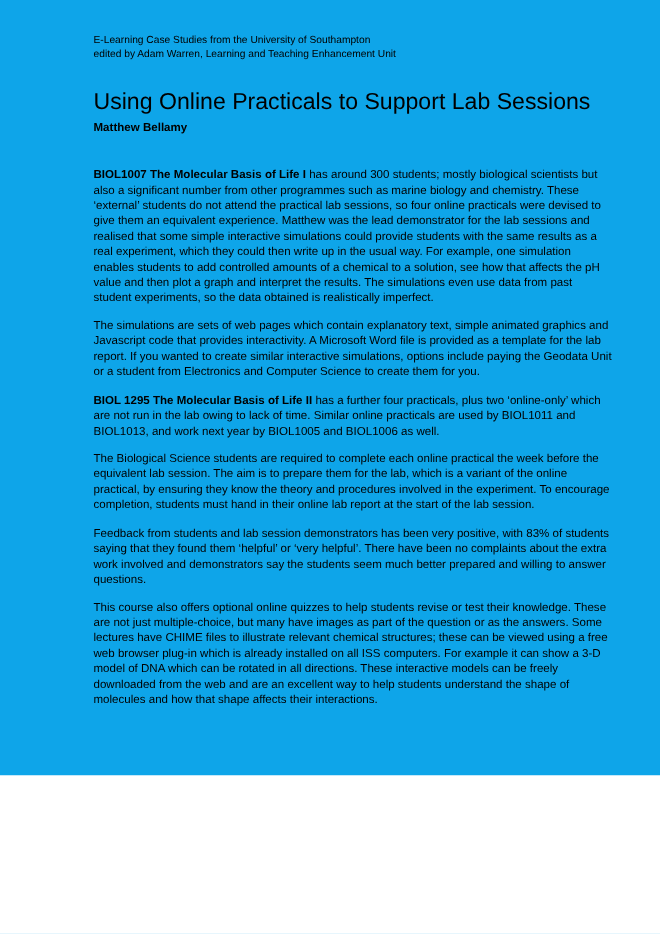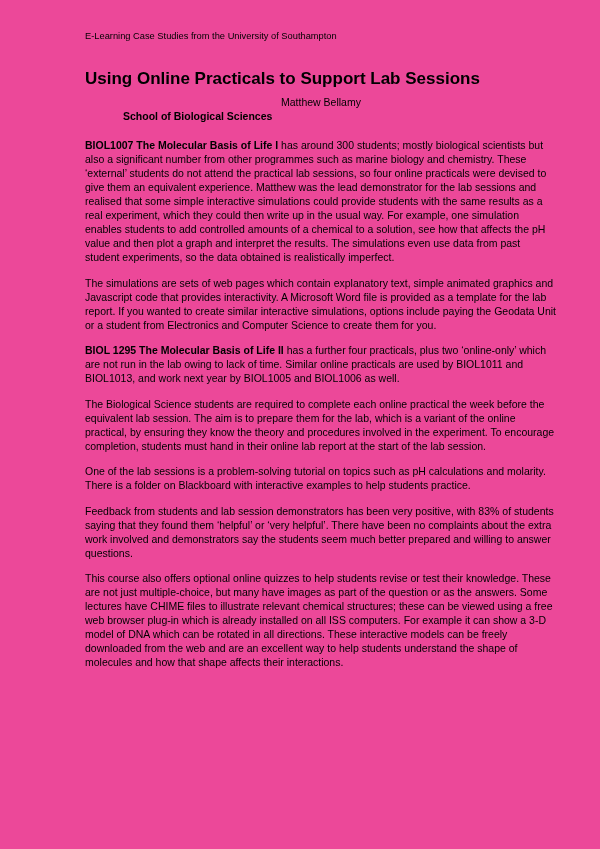--- a/index.html
+++ b/index.html
@@ -3,90 +3,88 @@
 <meta charset="utf-8">
 <style>
   html, body {
     margin: 0;
     padding: 0;
     background: #ffffff;
   }
   .page {
     position: relative;
     width: 600px;
-    height: 849px;
-    background: #ec4899;
+    height: 705px;
+    background: #0ea5e9;
     color: #000000;
     font-family: "Liberation Sans", sans-serif;
     box-sizing: border-box;
     padding: 30px 43px 0 85px;
     overflow: hidden;
   }
   .doc-header {
     font-size: 9.3px;
     line-height: 13.3px;
     font-weight: normal;
   }
   .doc-title {
     margin: 28px 0 0 0;
-    font-size: 17px;
-    font-weight: bold;
+    font-size: 21px;
+    font-weight: normal;
     line-height: 16px;
   }
   .author {
     margin-top: 8px;
     font-size: 10.5px;
-    font-weight: normal;
+    font-weight: bold;
     line-height: 14px;
-    text-align: center;
   }
   .affiliation {
     font-size: 10.5px;
     font-weight: bold;
     line-height: 14px;
     padding-left: 38px;
   }
   .body-text {
-    margin-top: 15px;
+    margin-top: 29px;
     width: 472px;
   }
   .body-text p {
     margin: 0 0 11.5px 0;
     font-size: 10.5px;
     line-height: 14px;
   }
   .body-text p b {
     font-weight: bold;
   }
 </style>
 </head>
 <body>
 
 <div class="page">
 
   <div class="doc-header">
     <div>E-Learning Case Studies from the University of Southampton</div>
+    <div>edited by Adam Warren, Learning and Teaching Enhancement Unit</div>
   </div>
 
   <h1 class="doc-title">Using Online Practicals to Support Lab Sessions</h1>
 
   <div class="author">Matthew Bellamy</div>
-  <div class="affiliation">School of Biological Sciences</div>
 
   <div class="body-text">
 
     <p><b>BIOL1007 The Molecular Basis of Life I</b><span> has around 300 students; mostly biological scientists but also a significant number from other programmes such as marine biology and chemistry. These ‘external’ students do not attend the practical lab sessions, so four online practicals were devised to give them an equivalent experience. Matthew was the lead demonstrator for the lab sessions and realised that some simple interactive simulations could provide students with the same results as a real experiment, which they could then write up in the usual way. For example, one simulation enables students to add controlled amounts of a chemical to a solution, see how that affects the pH value and then plot a graph and interpret the results. The simulations even use data from past student experiments, so the data obtained is realistically imperfect.</span></p>
 
     <p><span>The simulations are sets of web pages which contain explanatory text, simple animated graphics and Javascript code that provides interactivity. A Microsoft Word file is provided as a template for the lab report. If you wanted to create similar interactive simulations, options include paying the Geodata Unit or a student from Electronics and Computer Science to create them for you.</span></p>
 
     <p><b>BIOL 1295 The Molecular Basis of Life II</b><span> has a further four practicals, plus two ‘online-only’ which are not run in the lab owing to lack of time. Similar online practicals are used by BIOL1011 and BIOL1013, and work next year by BIOL1005 and BIOL1006 as well.</span></p>
 
     <p><span>The Biological Science students are required to complete each online practical the week before the equivalent lab session. The aim is to prepare them for the lab, which is a variant of the online practical, by ensuring they know the theory and procedures involved in the experiment. To encourage completion, students must hand in their online lab report at the start of the lab session.</span></p>
 
-    <p><span>One of the lab sessions is a problem-solving tutorial on topics such as pH calculations and molarity. There is a folder on Blackboard with interactive examples to help students practice.</span></p>
 
     <p><span>Feedback from students and lab session demonstrators has been very positive, with 83% of students saying that they found them ‘helpful’ or ‘very helpful’. There have been no complaints about the extra work involved and demonstrators say the students seem much better prepared and willing to answer questions.</span></p>
 
     <p><span>This course also offers optional online quizzes to help students revise or test their knowledge. These are not just multiple-choice, but many have images as part of the question or as the answers. Some lectures have CHIME files to illustrate relevant chemical structures; these can be viewed using a free web browser plug-in which is already installed on all ISS computers. For example it can show a 3-D model of DNA which can be rotated in all directions. These interactive models can be freely downloaded from the web and are an excellent way to help students understand the shape of molecules and how that shape affects their interactions.</span></p>
 
 
   </div>
 
 </div>
 

